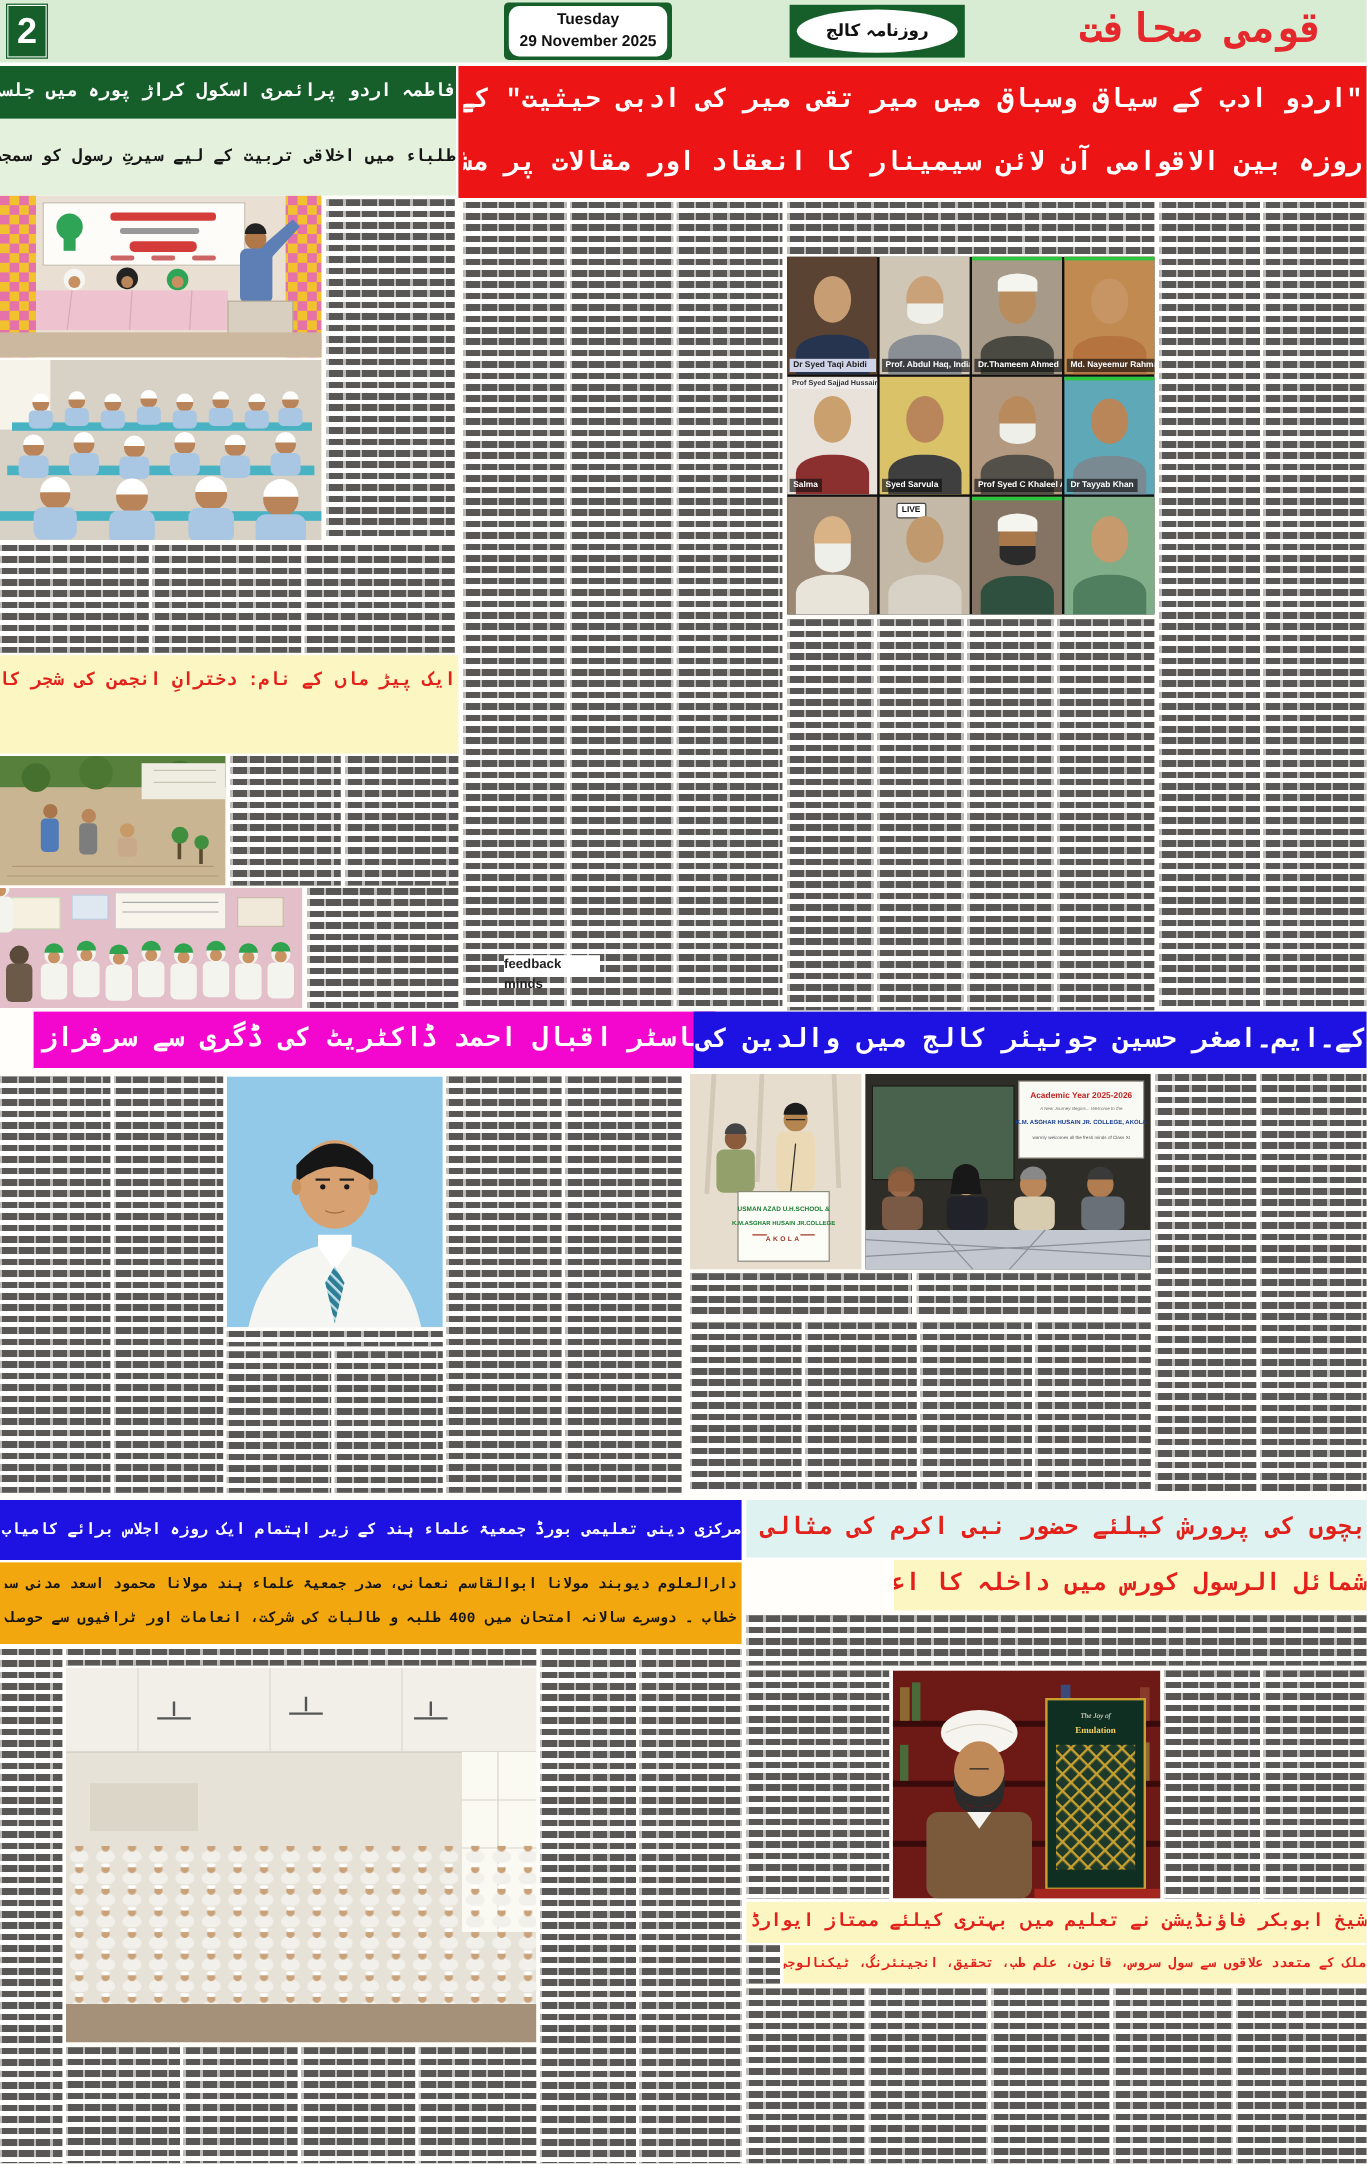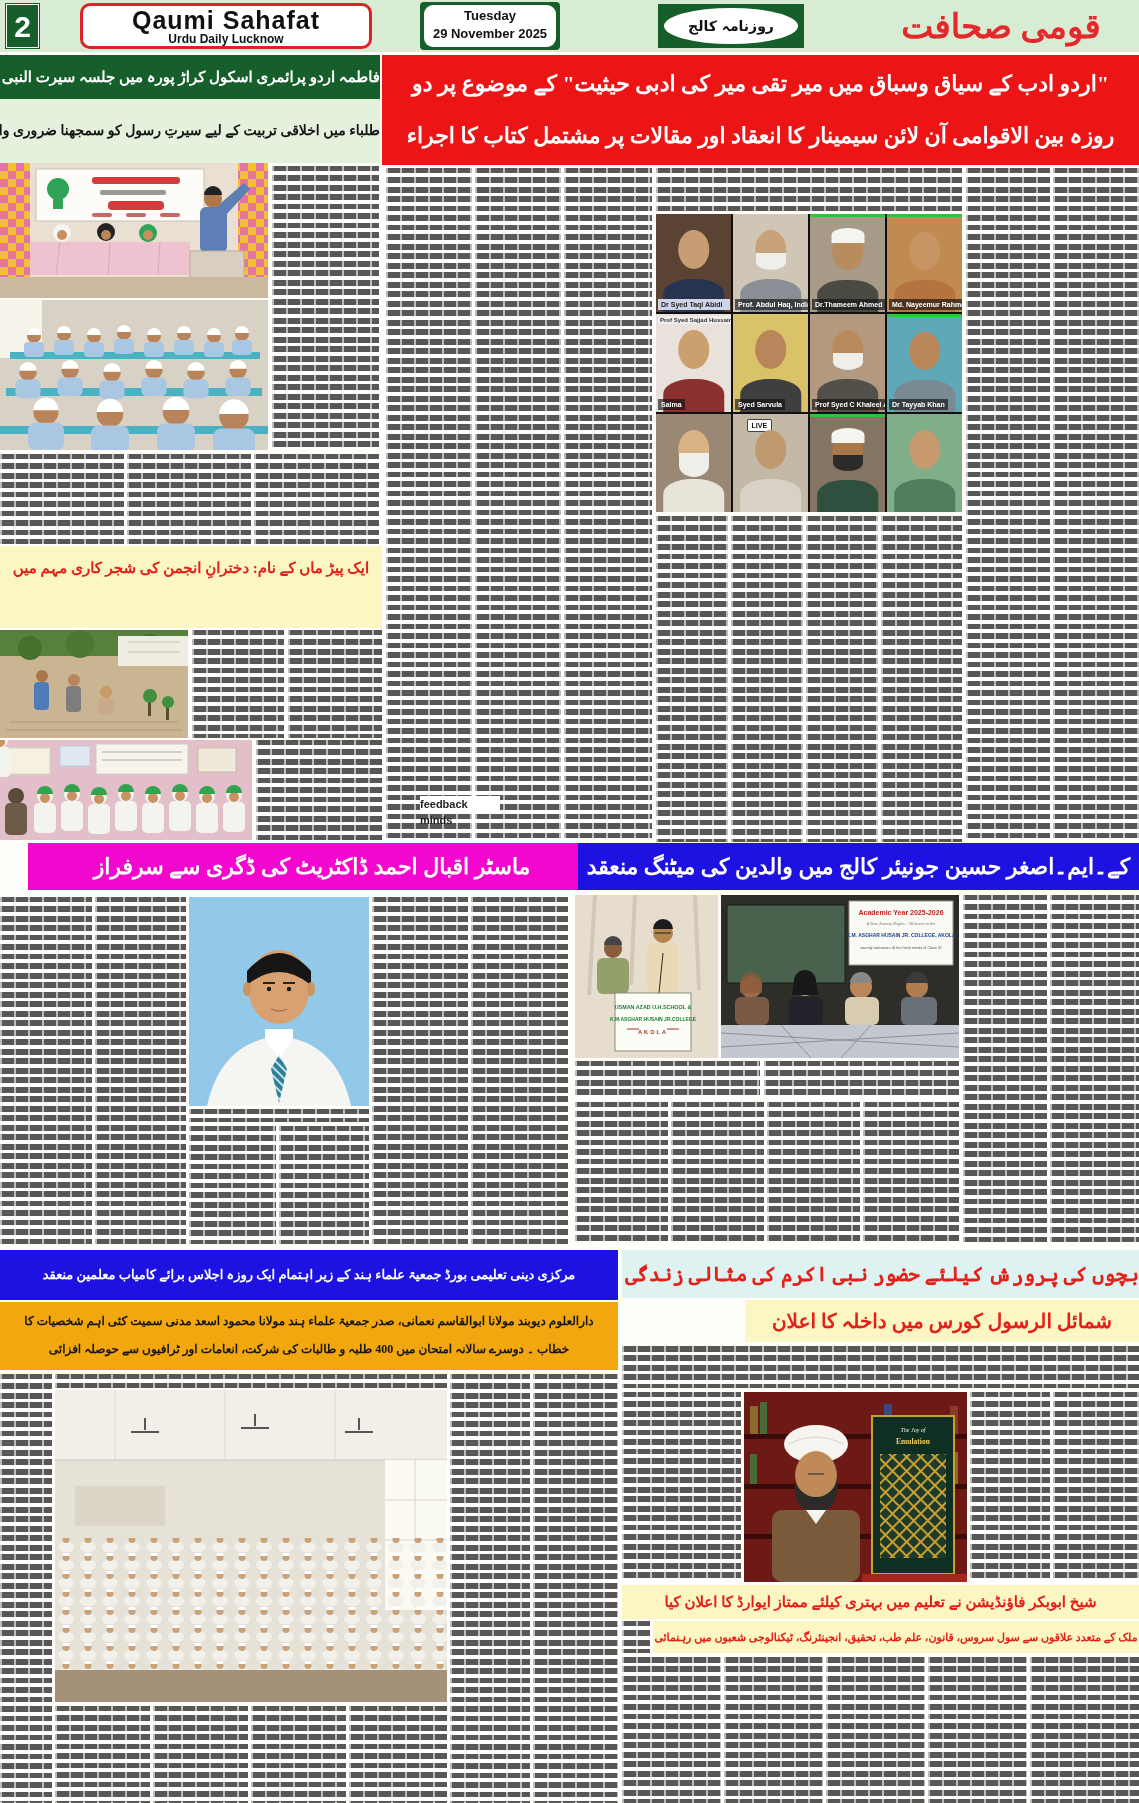--- a/index.html
+++ b/index.html
@@ -1,19 +1,19 @@
 <!DOCTYPE html>
 <html><head>
 <meta charset="utf-8">
 <style>
   html,body{margin:0;padding:0;background:#e8e8e8;}
   #page{position:relative;width:1139px;height:1803px;background:#fffefb;overflow:hidden;
         font-family:"DejaVu Sans",sans-serif;}
   .abs{position:absolute;box-sizing:border-box;}
-  .urdu{direction:rtl;font-family:Liberation Serif, serif;}
+  .urdu{direction:rtl;font-family:Liberation Mono, monospace;}
   .lat{font-family:"Liberation Sans",sans-serif;}
   .center{text-align:center;}
   .nowrap{white-space:nowrap;overflow:hidden;}
   
   .tx{background-image:
         repeating-linear-gradient(90deg, rgba(255,255,255,.6) 0 2px, transparent 2px 14px),
         repeating-linear-gradient(180deg, #2f2e2c 0 5.5px, #ffffff 5.5px 9.5px);
       opacity:.8;}
   .band{color:#fff;font-weight:bold;}
   .redtxt{color:#e32019;font-weight:bold;}
@@ -39,24 +39,20 @@
 </style>
 </head>
 <body>
 
 <div id="page">
 
   <div class="abs" style="left:0;top:0;width:1139px;height:52px;background:#d7ecd2;"></div>
 
   <div class="abs band center" style="left:6px;top:4px;width:33px;height:44px;background:#165f2b;font:bold 30px/44px 'Liberation Sans',sans-serif;border:1px solid #fff;outline:1px solid #165f2b;">2</div>
 
-  <div class="abs" style="left:80px;top:3px;width:292px;height:46px;background:#fff;border:3px solid #de2126;border-radius:10px;text-align:center;">
-    <div style="font:bold 25px/26px 'Liberation Sans',sans-serif;color:#111;margin-top:1px;letter-spacing:1px;">Qaumi Sahafat</div>
-    <div style="font:bold 12px/13px 'Liberation Sans',sans-serif;color:#111;">Urdu Daily Lucknow</div>
-  </div>
 
   <div class="abs" style="left:420px;top:2px;width:140px;height:48px;background:#165f2b;border-radius:4px;">
     <div class="abs center" style="left:4px;top:3px;width:132px;height:42px;background:#fff;border-radius:9px;">
       <div style="font:bold 13px/20px 'Liberation Sans',sans-serif;color:#111;margin-top:1px;">Tuesday</div>
       <div style="font:bold 13px/16px 'Liberation Sans',sans-serif;color:#111;">29 November 2025</div>
     </div>
   </div>
 
   <div class="abs" style="left:658px;top:4px;width:146px;height:44px;background:#165f2b;">
     <div class="abs center urdu nowrap" style="left:6px;top:4px;width:134px;height:36px;background:#fff;border-radius:50%;font:bold 14px/36px 'DejaVu Sans',sans-serif;color:#111;">روزنامہ کالج</div>

